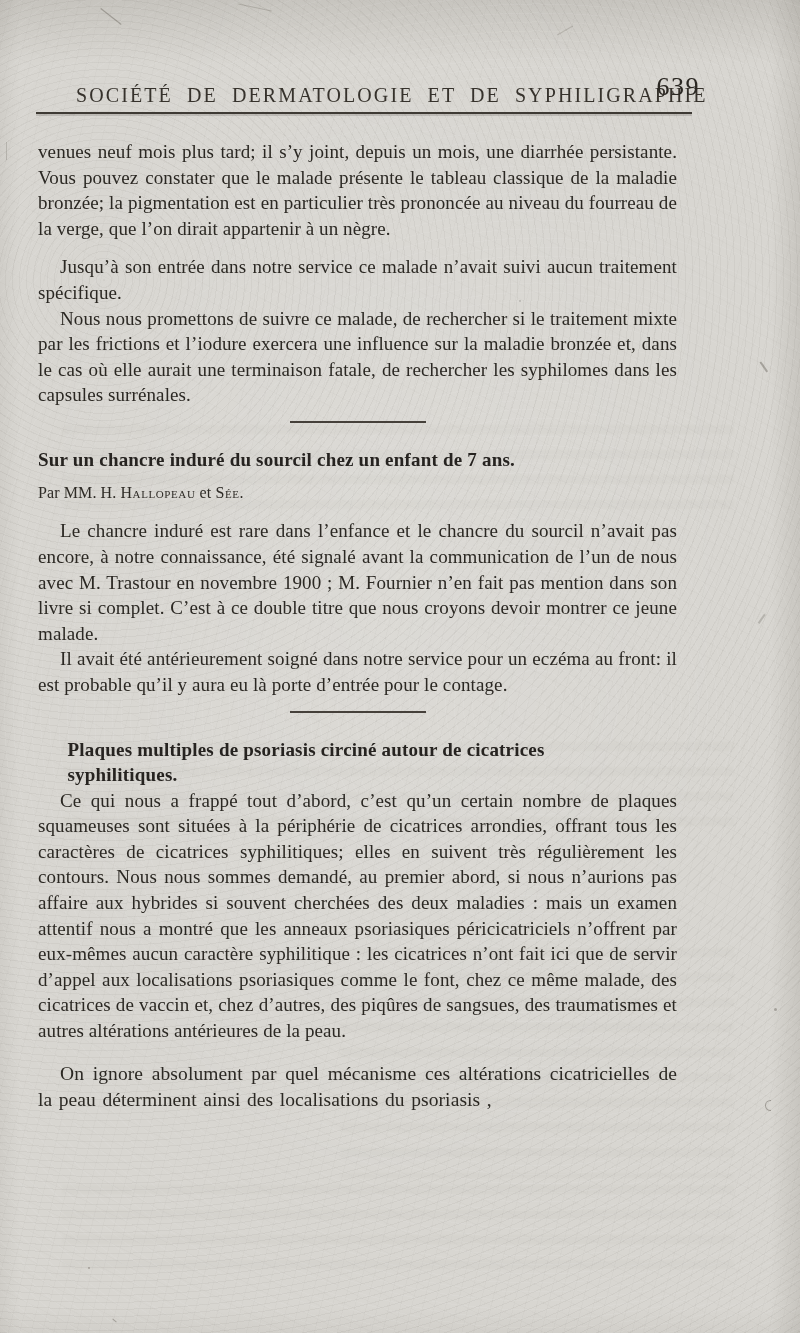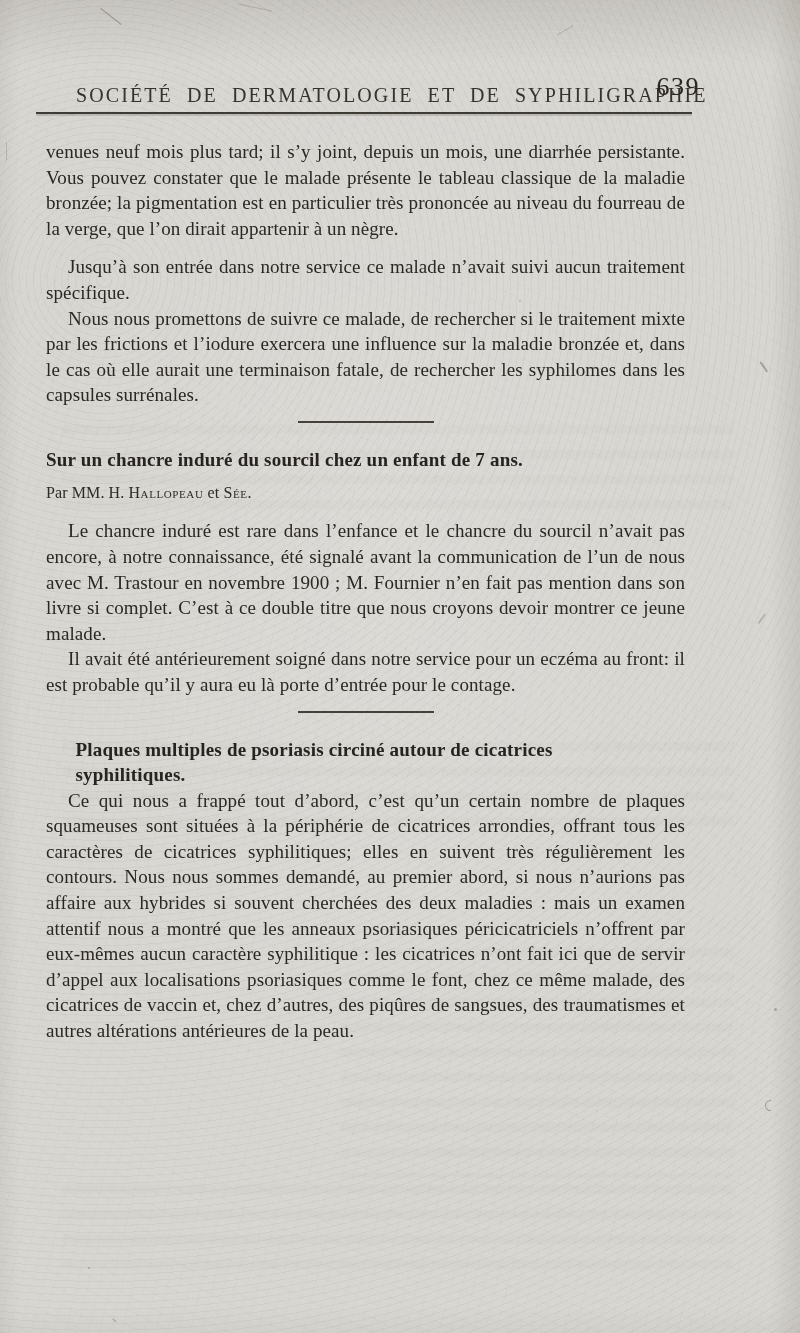--- a/index.html
+++ b/index.html
@@ -61,21 +61,21 @@
   .page-number{
     position:absolute;right:-8px;top:-7px;
     font-size:26px;letter-spacing:1.5px;color:#2b2823;
   }
   .head-rule{
     position:absolute;top:112px;left:36px;width:656px;height:2px;
     background:#3e3a34;
     box-shadow:0 2px 0 rgba(62,56,48,0.18);
   }
 
-  .text-col{position:absolute;top:139px;left:46px;width:639px;}
+  .text-col{position:absolute;top:139px;left:38px;width:639px;}
   .text-col p{
     margin:0;
     font-size:19px;line-height:25.6px;
     text-align:justify;
     text-indent:22px;
     letter-spacing:0.1px;
   }
   p.continuation{text-indent:0;}
   p.space-after{margin-bottom:13px;}
 
@@ -149,15 +149,16 @@
 
     <p>Le chancre induré est rare dans l’enfance et le chancre du sourcil n’avait pas encore, à notre connaissance, été signalé avant la communication de l’un de nous avec M. Trastour en novembre 1900 ; M. Fournier n’en fait pas mention dans son livre si complet. C’est à ce double titre que nous croyons devoir montrer ce jeune malade.</p>
     <p>Il avait été antérieurement soigné dans notre service pour un eczéma au front: il est probable qu’il y aura eu là porte d’entrée pour le contage.</p>
 
     <div class="separator"></div>
 
     <h2 class="section-title narrow">Plaques multiples de psoriasis circiné autour de cicatrices syphilitiques.</h2>
 
     <p>Ce qui nous a frappé tout d’abord, c’est qu’un certain nombre de plaques squameuses sont situées à la périphérie de cicatrices arrondies, offrant tous les caractères de cicatrices syphilitiques; elles en suivent très régulièrement les contours. Nous nous sommes demandé, au premier abord, si nous n’aurions pas affaire aux hybrides si souvent cherchées des deux maladies : mais un examen attentif nous a montré que les anneaux psoriasiques péricicatriciels n’offrent par eux-mêmes aucun caractère syphilitique : les cicatrices n’ont fait ici que de servir d’appel aux localisations psoriasiques comme le font, chez ce même malade, des cicatrices de vaccin et, chez d’autres, des piqûres de sangsues, des traumatismes et autres altérations antérieures de la peau.</p>
 
+    <p class="closing">On ignore absolument par quel mécanisme ces altérations cicatricielles de la peau déterminent ainsi des localisations du psoriasis ,</p>
 
   </div>
 </div>
 
 </body></html>

